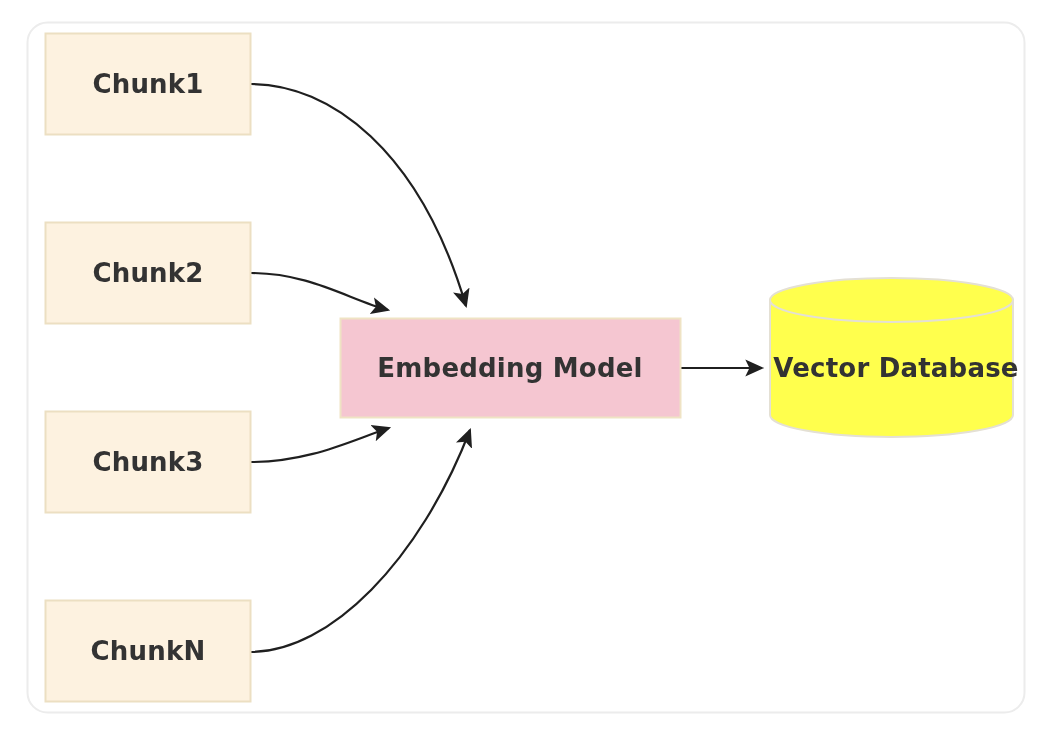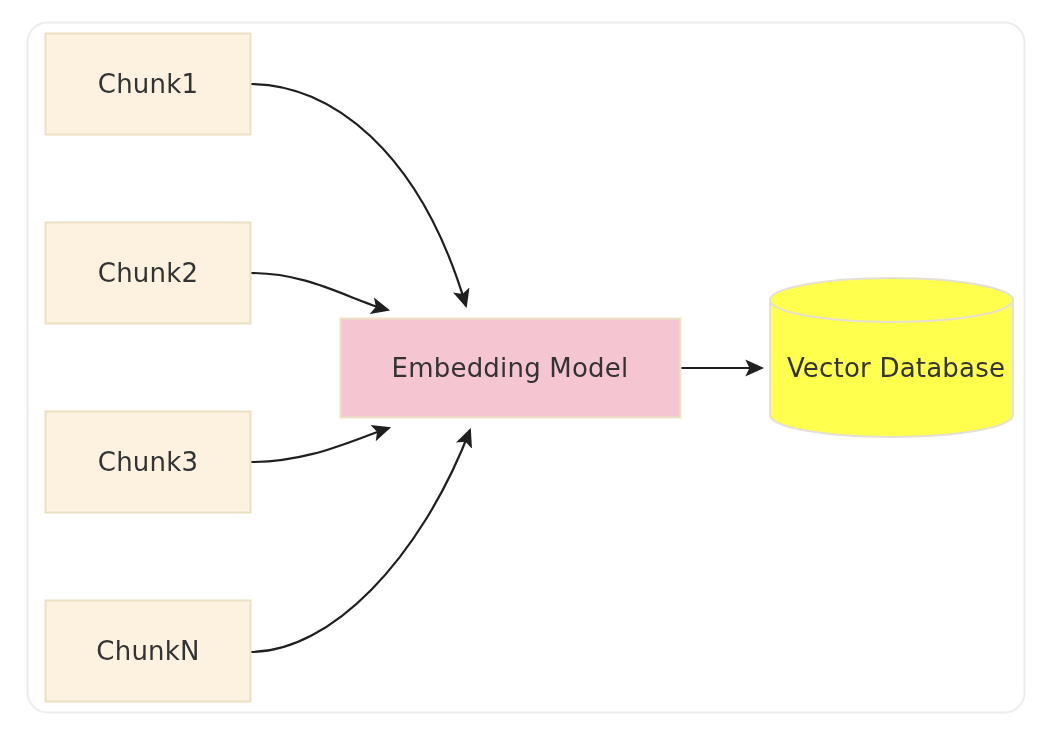--- a/index.html
+++ b/index.html
@@ -11,20 +11,21 @@
   body {
     width: 1058px;
     height: 736px;
     font-family: "DejaVu Sans", "Liberation Sans", sans-serif;
     overflow: hidden;
   }
   #diagram-root {
     position: relative;
     width: 1058px;
     height: 736px;
+    font-weight: bold;
   }
   #diagram-svg {
     position: absolute;
     top: 0;
     left: 0;
     width: 1058px;
     height: 736px;
     display: block;
   }
   .node-label {

